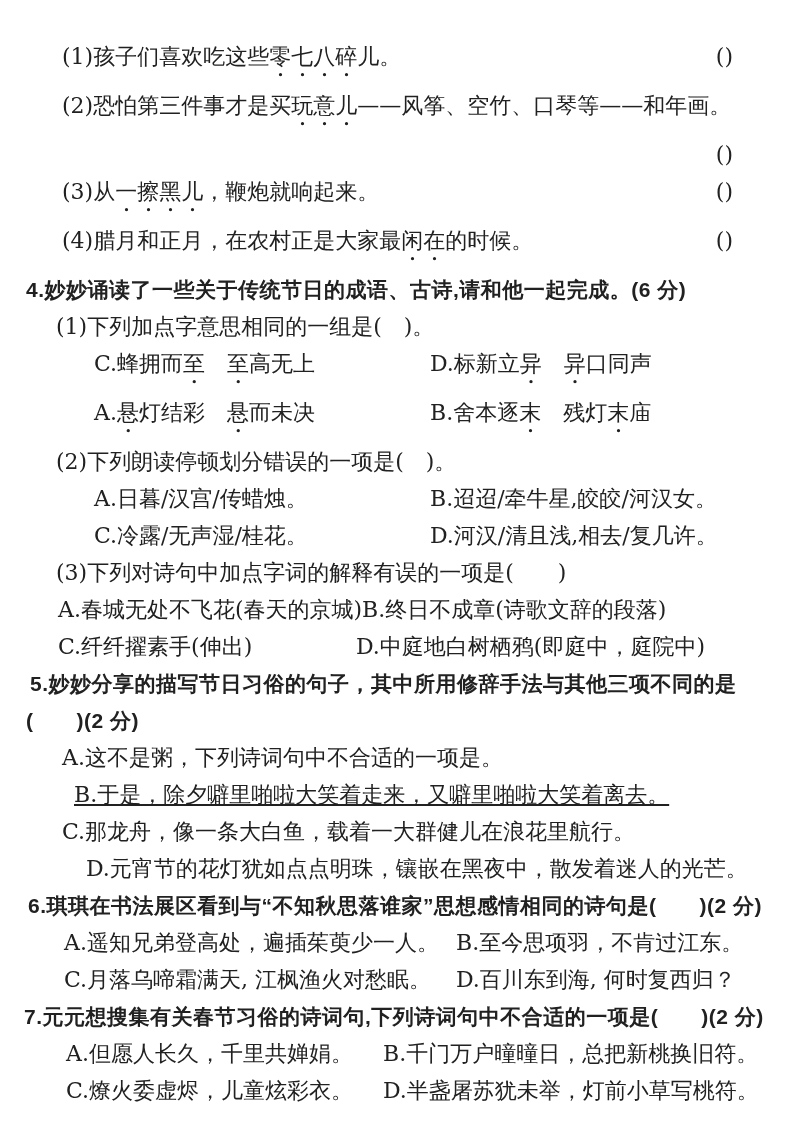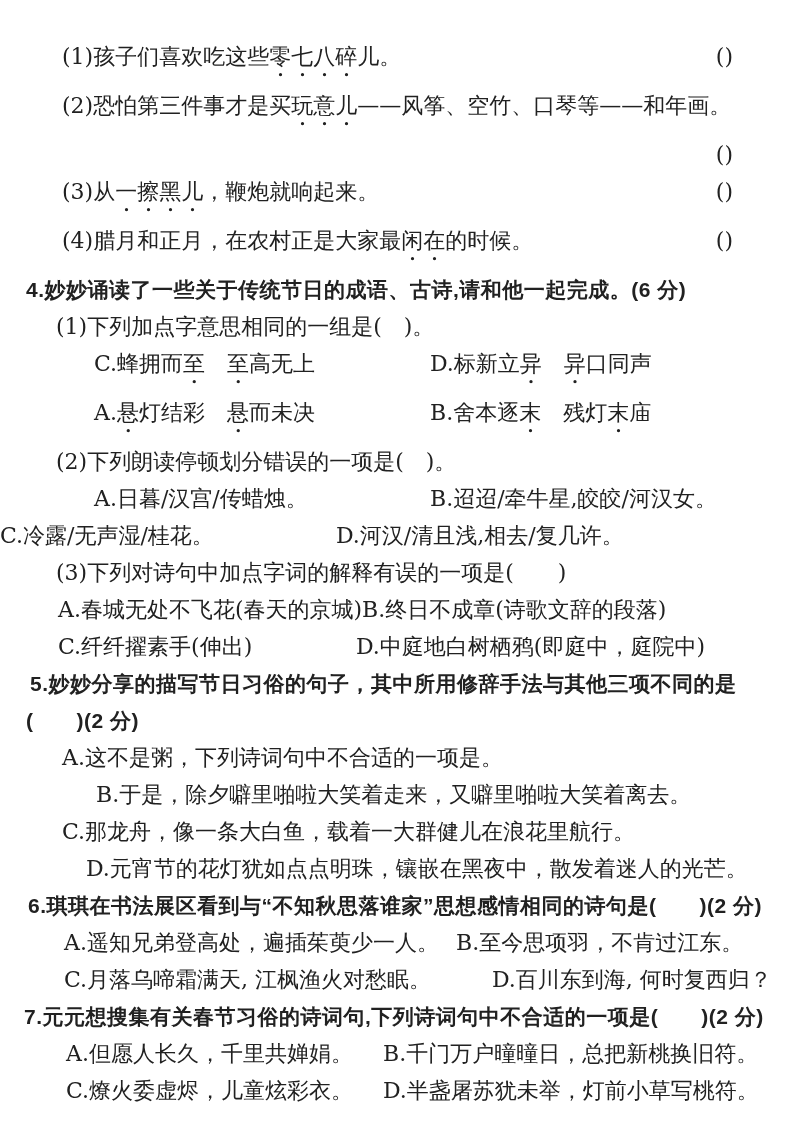--- a/index.html
+++ b/index.html
@@ -103,21 +103,21 @@
         <span class="col1" style="flex-basis: 336px;"><span class="">A.</span><span class="em">悬</span><span class="">灯结彩　</span><span class="em">悬</span><span class="">而未决</span></span>
         <span class="col2"><span class="">B.舍本逐</span><span class="em">末</span><span class="">　残灯</span><span class="em">末</span><span class="">庙</span></span>
       </div>
       <div class="block line" style="padding-left: 56px;">
         <span class="line-text"><span class="">(2)下列朗读停顿划分错误的一项是(　)。</span></span>
       </div>
       <div class="block row" style="padding-left: 94px;">
         <span class="col1" style="flex-basis: 336px;"><span class="">A.日暮/汉宫/传蜡烛。</span></span>
         <span class="col2"><span class="">B.迢迢/牵牛星,皎皎/河汉女。</span></span>
       </div>
-      <div class="block row" style="">
+      <div class="block row" style="padding-left: 94px;">
         <span class="col1" style="flex-basis: 336px;"><span class="">C.冷露/无声湿/桂花。</span></span>
         <span class="col2"><span class="">D.河汉/清且浅,相去/复几许。</span></span>
       </div>
       <div class="block line" style="padding-left: 56px;">
         <span class="line-text"><span class="">(3)下列对诗句中加点字词的解释有误的一项是(　　)</span></span>
       </div>
       <div class="block row" style="padding-left: 58px;">
         <span class="col1" style="flex-basis: 298px;"><span class="">A.春城无处不飞花(春天的京城)</span></span>
         <span class="col2"><span class="">B.终日不成章(诗歌文辞的段落)</span></span>
       </div>
@@ -127,37 +127,37 @@
       </div>
       <div class="block line bold" style="padding-left: 30px;">
         <span class="line-text"><span class="">5.妙妙分享的描写节日习俗的句子，其中所用修辞手法与其他三项不同的是</span></span>
       </div>
       <div class="block line bold" style="padding-left: 26px;">
         <span class="line-text"><span class="">(　　)(2 分)</span></span>
       </div>
       <div class="block line" style="padding-left: 62px;">
         <span class="line-text"><span class="">A.这不是粥，下列诗词句中不合适的一项是。</span></span>
       </div>
-      <div class="block line" style="padding-left: 96px;">
+      <div class="block line" style="padding-left: 74px; text-decoration: underline;">
         <span class="line-text"><span class="">B.于是，除夕噼里啪啦大笑着走来，又噼里啪啦大笑着离去。</span></span>
       </div>
       <div class="block line" style="padding-left: 62px;">
         <span class="line-text"><span class="">C.那龙舟，像一条大白鱼，载着一大群健儿在浪花里航行。</span></span>
       </div>
       <div class="block line" style="padding-left: 86px;">
         <span class="line-text"><span class="">D.元宵节的花灯犹如点点明珠，镶嵌在黑夜中，散发着迷人的光芒。</span></span>
       </div>
       <div class="block line bold" style="padding-left: 28px;">
         <span class="line-text"><span class="">6.琪琪在书法展区看到与“不知秋思落谁家”思想感情相同的诗句是(　　)(2 分)</span></span>
       </div>
       <div class="block row" style="padding-left: 64px;">
         <span class="col1" style="flex-basis: 392px;"><span class="">A.遥知兄弟登高处，遍插茱萸少一人。</span></span>
         <span class="col2"><span class="">B.至今思项羽，不肯过江东。</span></span>
       </div>
-      <div class="block row" style="padding-left: 64px; gap: 36px;">
+      <div class="block row" style="padding-left: 64px;">
         <span class="col1" style="flex-basis: 392px;"><span class="">C.月落乌啼霜满天, 江枫渔火对愁眠。</span></span>
         <span class="col2"><span class="">D.百川东到海, 何时复西归？</span></span>
       </div>
       <div class="block line bold" style="padding-left: 24px;">
         <span class="line-text"><span class="">7.元元想搜集有关春节习俗的诗词句,下列诗词句中不合适的一项是(　　)(2 分)</span></span>
       </div>
       <div class="block row" style="padding-left: 66px;">
         <span class="col1" style="flex-basis: 317px;"><span class="">A.但愿人长久，千里共婵娟。</span></span>
         <span class="col2"><span class="">B.千门万户曈曈日，总把新桃换旧符。</span></span>
       </div>

